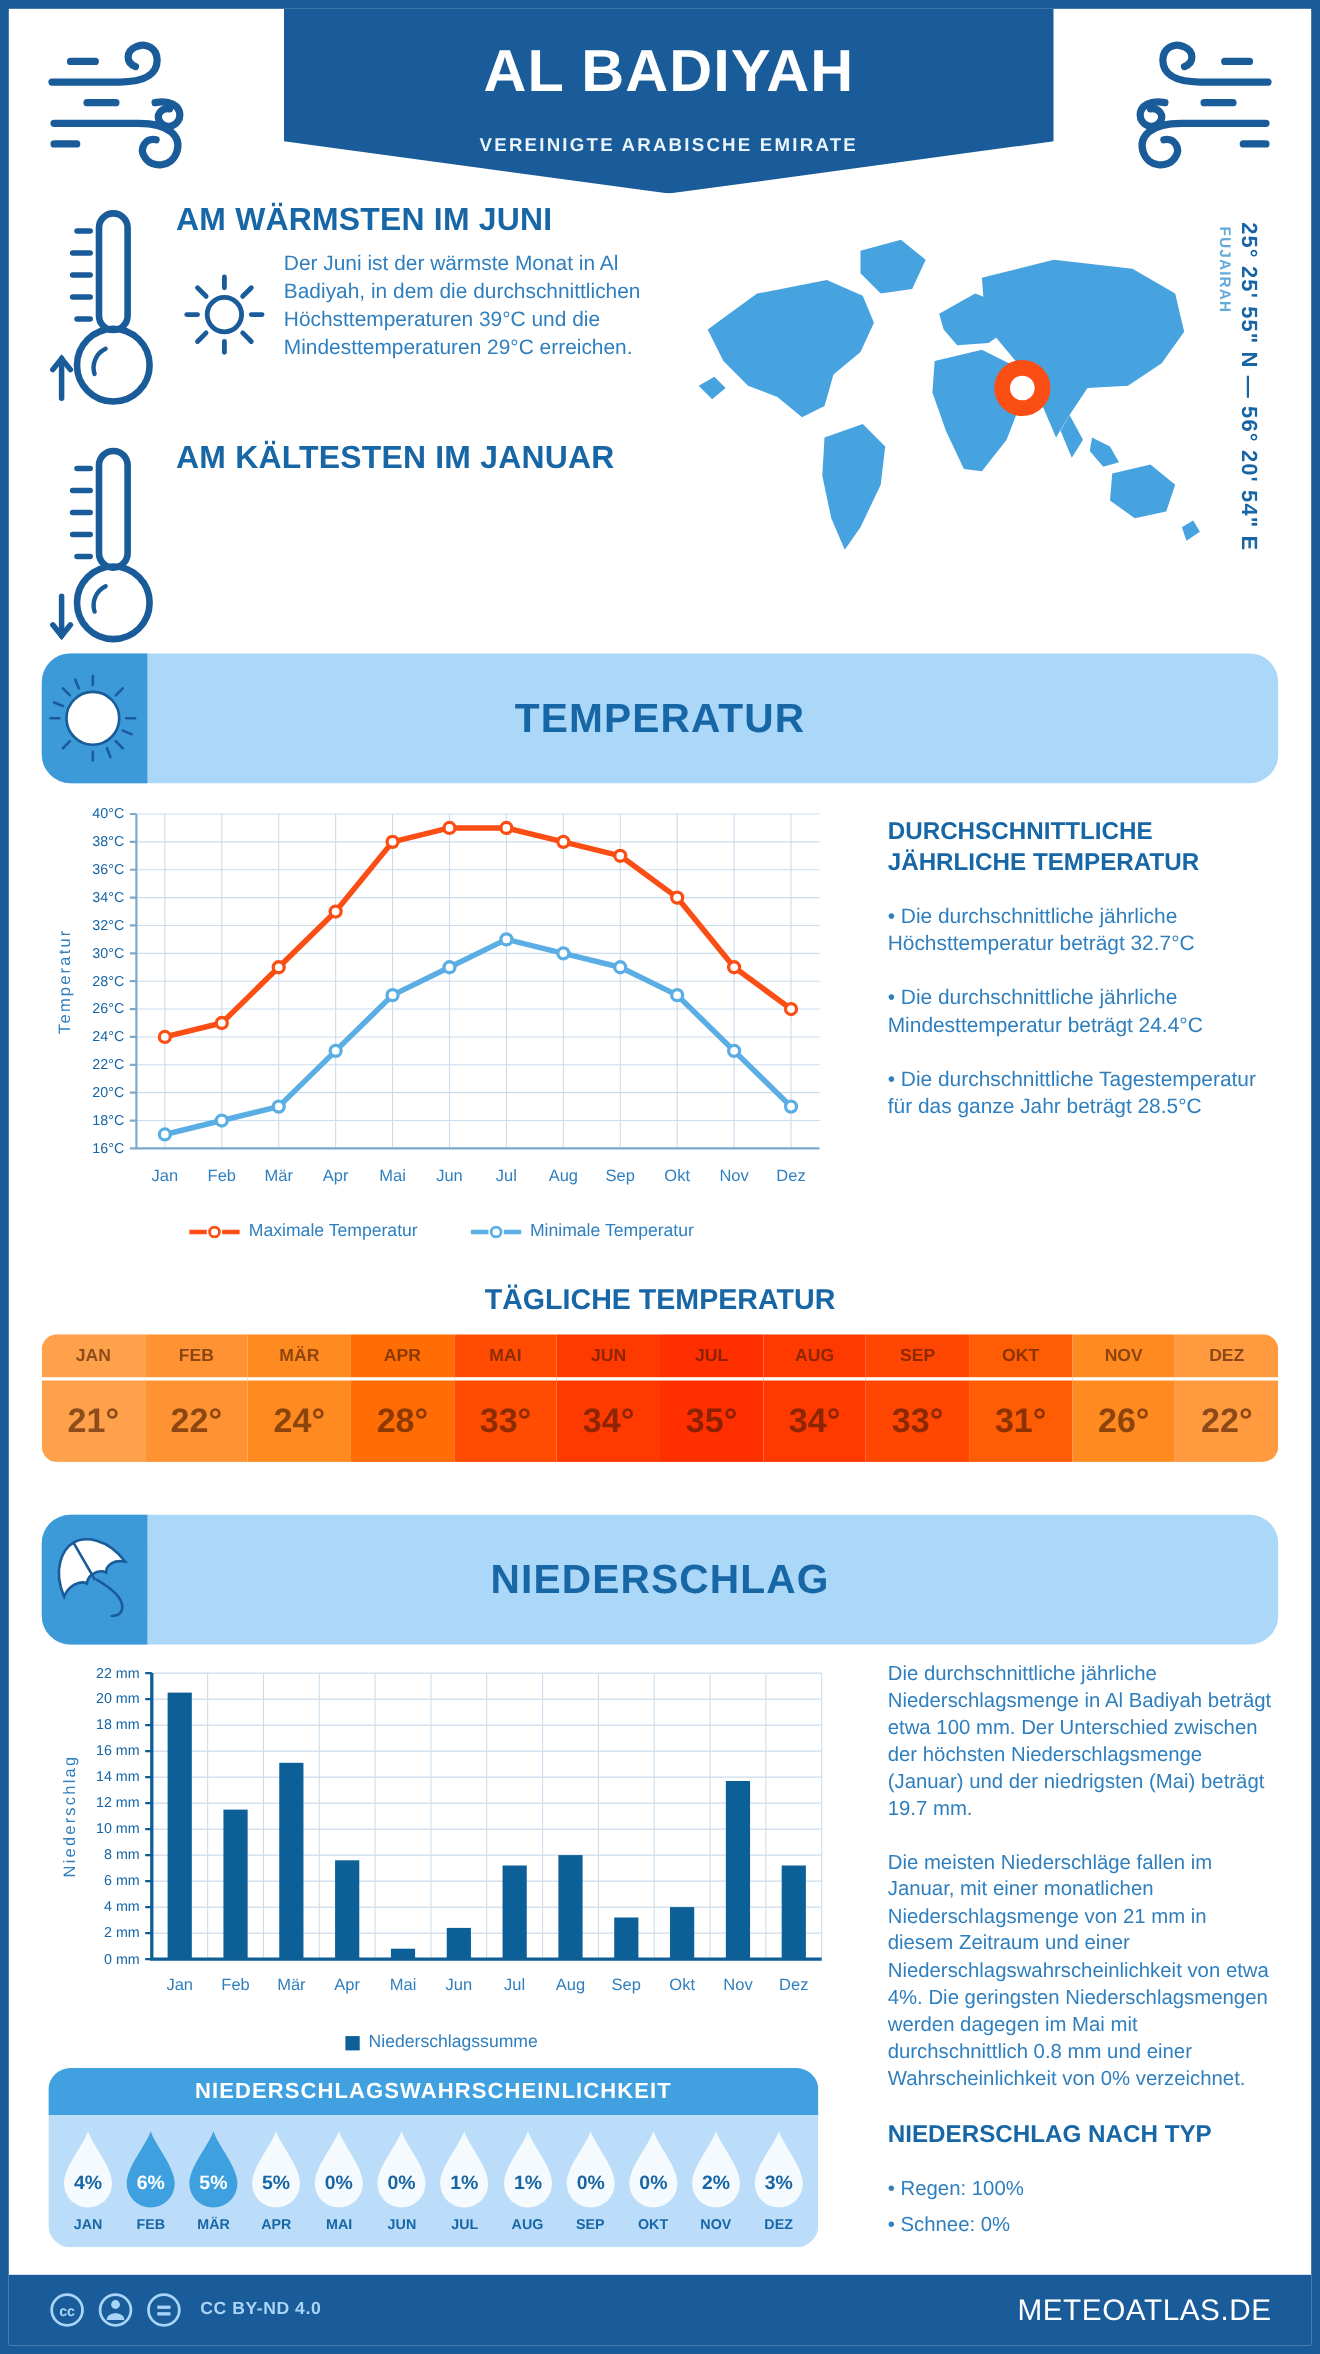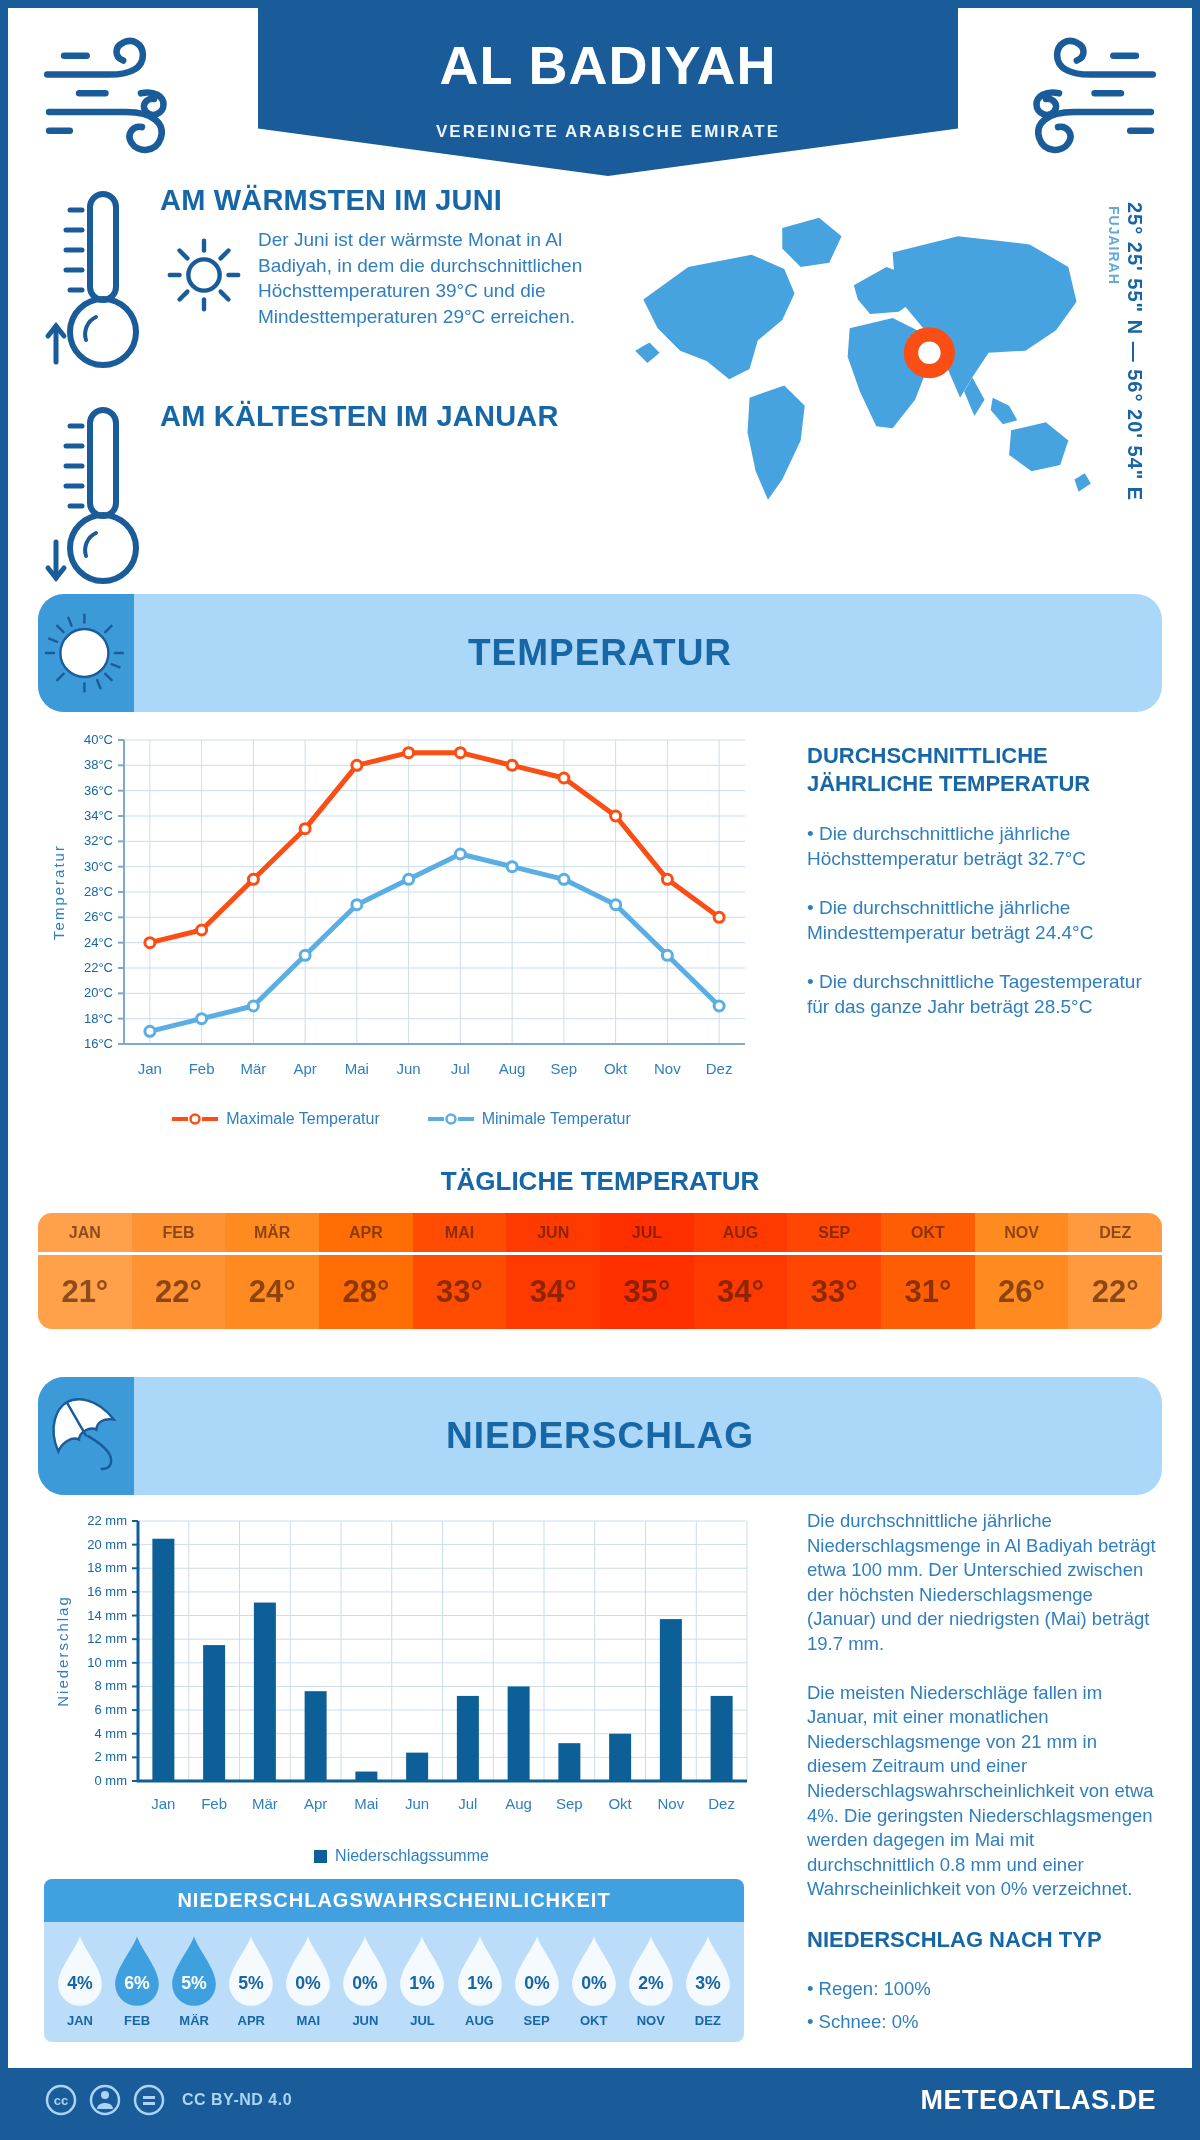--- a/index.html
+++ b/index.html
@@ -18,21 +18,21 @@
   .title-banner h1{ margin-top:28px; font-size:54px; letter-spacing:1px; }
   .title-banner .sub{ margin-top:26px; font-size:17px; letter-spacing:2px; font-weight:bold; color:#EAF4FC; }
 
   
   .intro{ display:flex; margin:8px 36px 0; height:396px; }
   .intro-left{ width:585px; }
   .info-block{ display:flex; margin-bottom:26px; }
   .thermo{ width:110px; height:190px; flex:0 0 auto; }
   .info-body{ margin-left:6px; }
   .info-body h2{ font-size:29px; color:#1766A6; margin-bottom:10px; letter-spacing:.2px; }
-  .info-row{ display:flex; align-items:flex-start; }
+  .info-row{ display:flex; align-items:flex-end; }
   .aux-icon{ width:88px; height:88px; flex:0 0 auto; margin-right:10px; margin-top:4px; }
   .info-text{ font-size:19px; line-height:1.35; color:#2F7FBE; max-width:360px; }
   .intro-right{ flex:1; display:flex; padding-top:12px; }
   .map-wrap{ width:470px; height:340px; }
   .map-side{ writing-mode:vertical-rl; margin-left:6px; padding-top:6px; }
   .coords{ font-size:20px; font-weight:bold; color:#1765A4; letter-spacing:1px; }
   .region{ font-size:14px; font-weight:bold; color:#64A9D8; letter-spacing:1px; margin-top:4px; }
 
   
   .banner{ position:relative; margin:14px 30px 0; height:118px; background:#ABD7F8;
@@ -59,36 +59,36 @@
       font-size:16px; font-weight:bold; color:rgba(70,25,0,.62); border-bottom:3px solid #fff; }
   .daily-cell .v{ flex:1; display:flex; align-items:center; justify-content:center;
       font-size:31px; font-weight:bold; color:rgba(70,25,0,.62);text-align:center; }
 
   
   .precip-section{ display:flex; margin:14px 36px 0; }
   .precip-left{ width:715px; }
   .bar-legend{ display:flex; justify-content:center; align-items:center; gap:8px;
       font-size:16px; color:#2F7FBE; margin-top:4px; }
   .bar-legend .sq{ width:13px; height:13px; background:#0D5F98; display:inline-block; }
-  .prob-block{ margin-top:14px; width:700px; border-radius:8px; overflow:hidden; }
+  .prob-block{ margin-top:14px; width:700px; border-radius:20px; overflow:hidden; }
   .prob-head{ background:#41A0DF; color:#fff; text-align:center; font-size:20px;
       font-weight:bold; letter-spacing:1px; padding:10px 0; }
   .prob-body{ background:#BBDDF9; display:flex; justify-content:space-between; padding:12px 10px 14px; }
   .prob-item{ width:52px; display:flex; flex-direction:column; align-items:center; }
   .prob-item .mon{ margin-top:6px; font-size:13px; font-weight:bold; color:#1766A6; }
   .precip-aside{ flex:1; padding:0 0 0 48px; }
   .precip-aside p{ font-size:18.5px; color:#2F7FBE; line-height:1.33; margin-bottom:24px; }
   .precip-aside .type-list p{ margin-bottom:8px; }
 
   
   .footer{ position:absolute; left:0; bottom:0; width:100%; height:64px; background:#195C99;
       display:flex; align-items:center; justify-content:space-between; padding:0 36px; }
   .cc-group{ display:flex; align-items:center; gap:10px; }
   .cc-label{ color:#A9D5F8; font-weight:bold; font-size:16px; letter-spacing:.5px; margin-left:6px; }
-  .site{ color:#fff; font-weight:bold; font-size:27px; letter-spacing:.5px;text-align:right; }
+  .site{ color:#fff; font-weight:normal; font-size:27px; letter-spacing:.5px;text-align:right; }
 </style>
 </head>
 <body>
 
 <div class="page">
 
   <div class="header">
     <svg class="wind left" viewBox="0 0 160 150" fill="none" stroke="#195C99" stroke-width="7" stroke-linecap="round">
       <path d="M30,38 h24"></path>
       <path d="M12,58 h66 c26,0 36,-9 36,-21 c0,-12 -11,-18 -21,-13 c-9,4 -10,15 0,19"></path>

